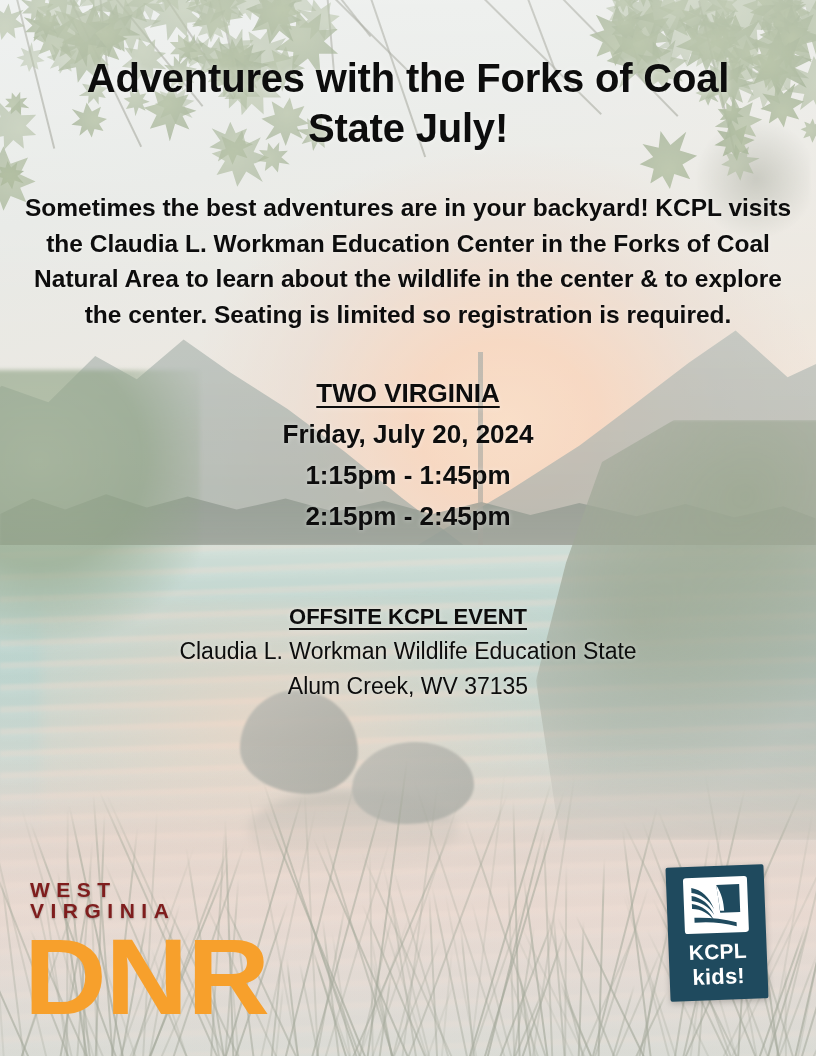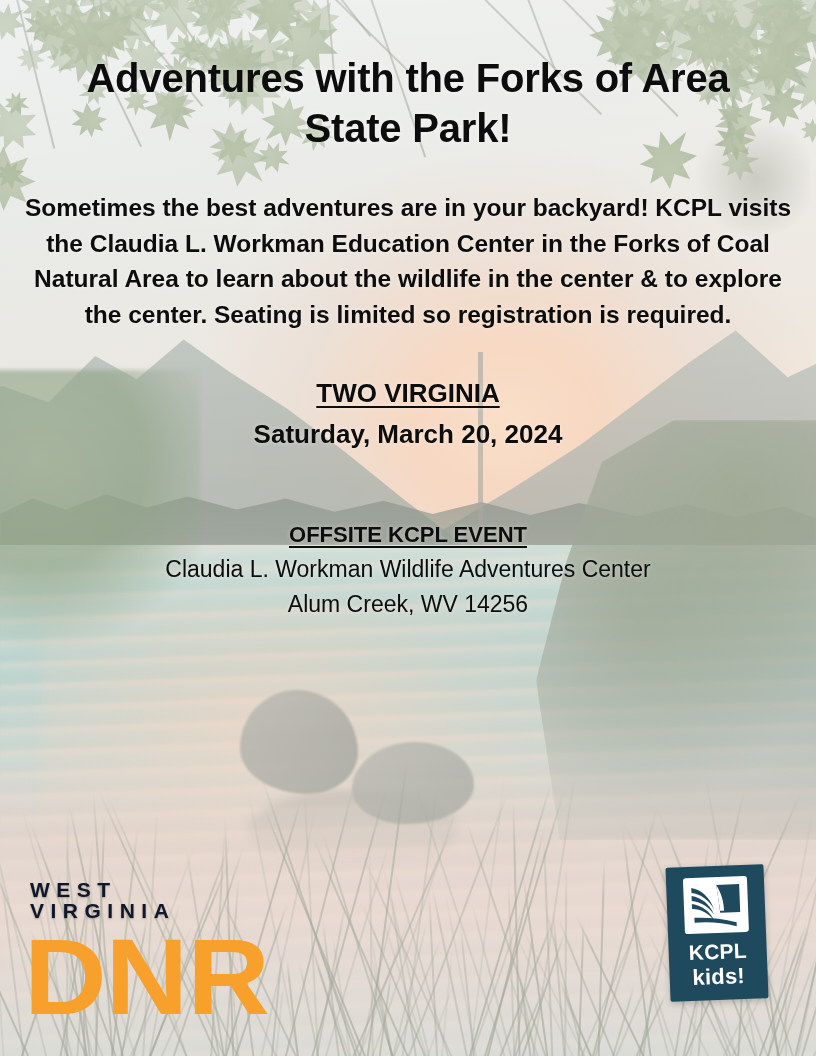--- a/index.html
+++ b/index.html
@@ -213,21 +213,21 @@
   }
   .offsite .line {
     font-size: 23px; font-weight: 400; margin-top: 8px;
   }
 
   
   .dnr-logo {
     position: absolute; left: 24px; bottom: 32px; width: 230px;
   }
   .dnr-state {
-    color: #0f172a;
+    color: #7f1d1d;
     font-size: 21px;
     font-weight: 700;
     letter-spacing: 6.5px;
     line-height: 1;
     margin-left: 6px;
     text-shadow: 0 1px 2px rgba(60,60,60,0.35);
   }
   .dnr-mark {
     color: #f7a02c;
     font-size: 108px;
@@ -584,33 +584,35 @@
         <div class="reed" style="left: 238.793px; height: 150.526px; opacity: 0.37; transform: rotate(-4.73692deg);"></div>
         <div class="reed" style="left: 466.86px; height: 306.828px; opacity: 0.26; transform: rotate(6.90621deg);"></div>
         <div class="reed" style="left: 741.003px; height: 233.819px; opacity: 0.27; transform: rotate(-16.3991deg);"></div>
         <div class="reed" style="left: 55.8568px; height: 195.354px; opacity: 0.72; transform: rotate(9.9619deg);"></div>
       </div>
     <div class="wash"></div>
   </div>
 
   <div class="content">
 
-    <div class="title">Adventures with the Forks of Area State Park!</div>
+    <div class="title">Adventures with the Forks of Coal State July!</div>
 
     <div class="blurb">Sometimes the best adventures are in your backyard! KCPL visits the Claudia L. Workman Education Center in the Forks of Coal Natural Area to learn about the wildlife in the center &amp; to explore the center. Seating is limited so registration is required.</div>
 
     <div class="sessions">
       <div class="heading">TWO VIRGINIA</div>
-      <div class="line">Saturday, March 20, 2024</div>
+      <div class="line">Friday, July 20, 2024</div>
+      <div class="line">1:15pm - 1:45pm</div>
+      <div class="line">2:15pm - 2:45pm</div>
     </div>
 
     <div class="offsite">
       <div class="heading">OFFSITE KCPL EVENT</div>
-      <div class="line">Claudia L. Workman Wildlife Adventures Center</div>
-      <div class="line">Alum Creek, WV 14256</div>
+      <div class="line">Claudia L. Workman Wildlife Education State</div>
+      <div class="line">Alum Creek, WV 37135</div>
     </div>
 
   </div>
 
   <div class="dnr-logo">
     <div class="dnr-state">WEST VIRGINIA</div>
     <div class="dnr-mark">DNR</div>
   </div>
 
   <div class="kcpl-logo">

